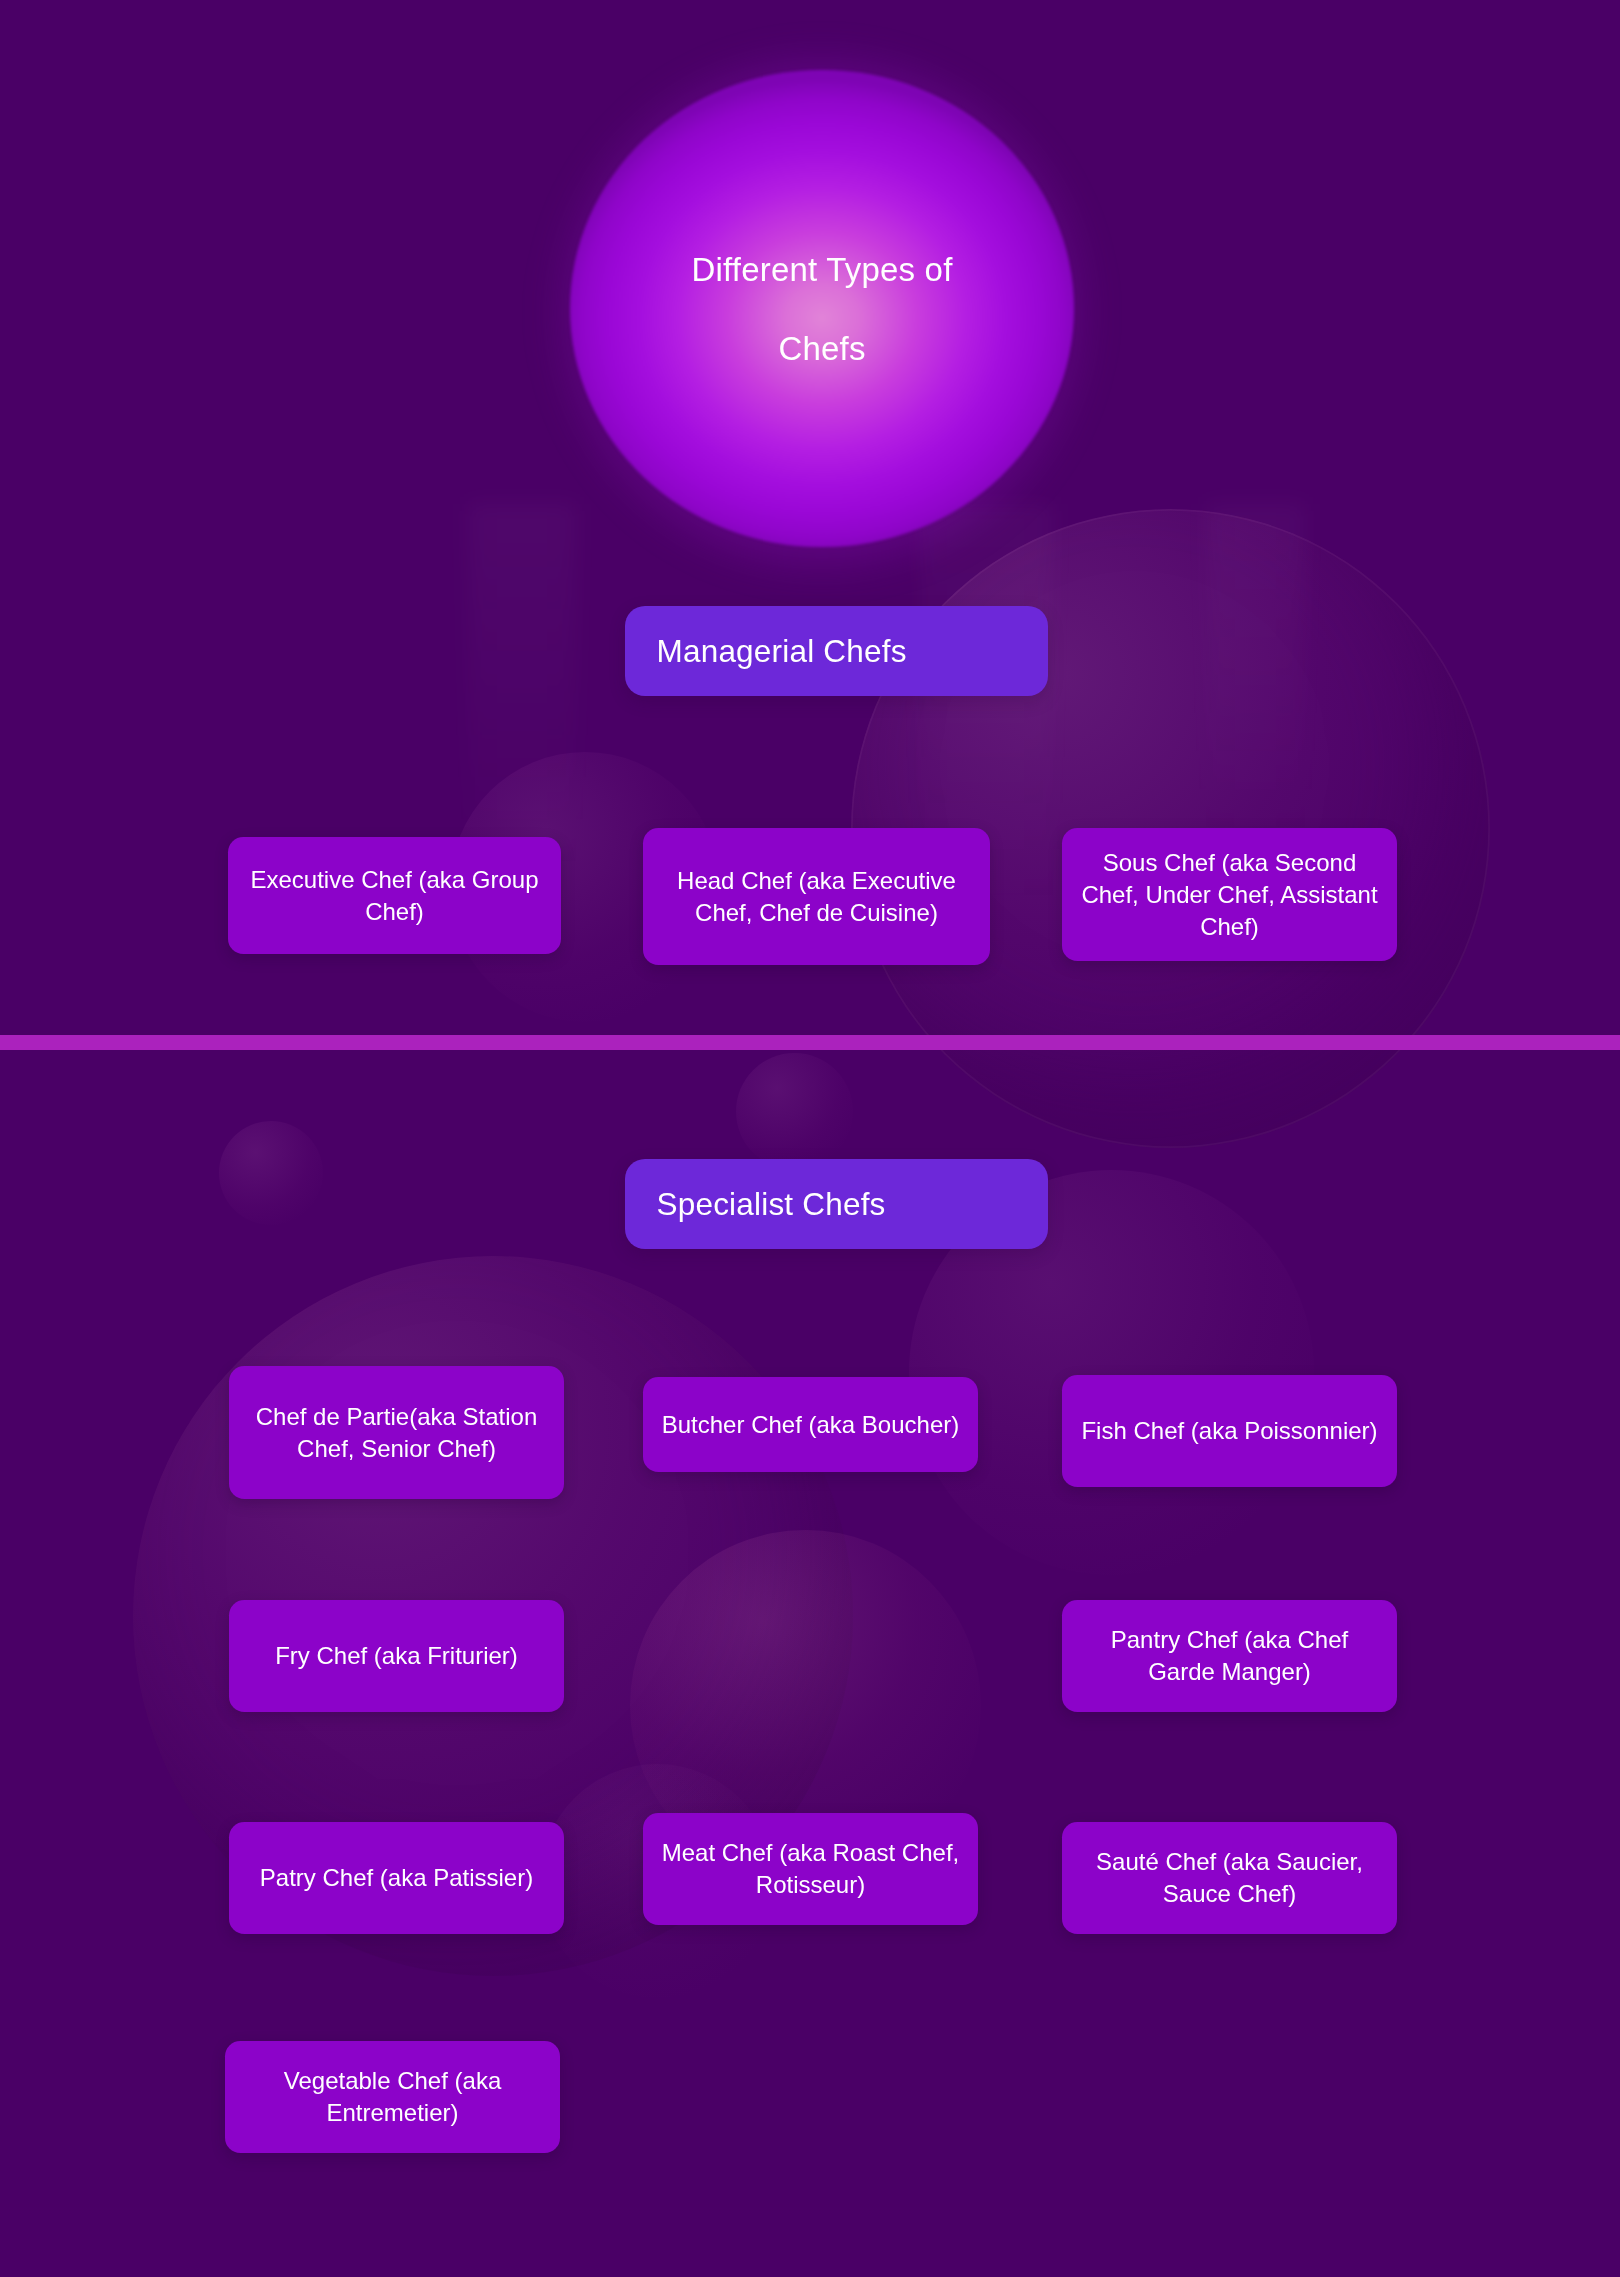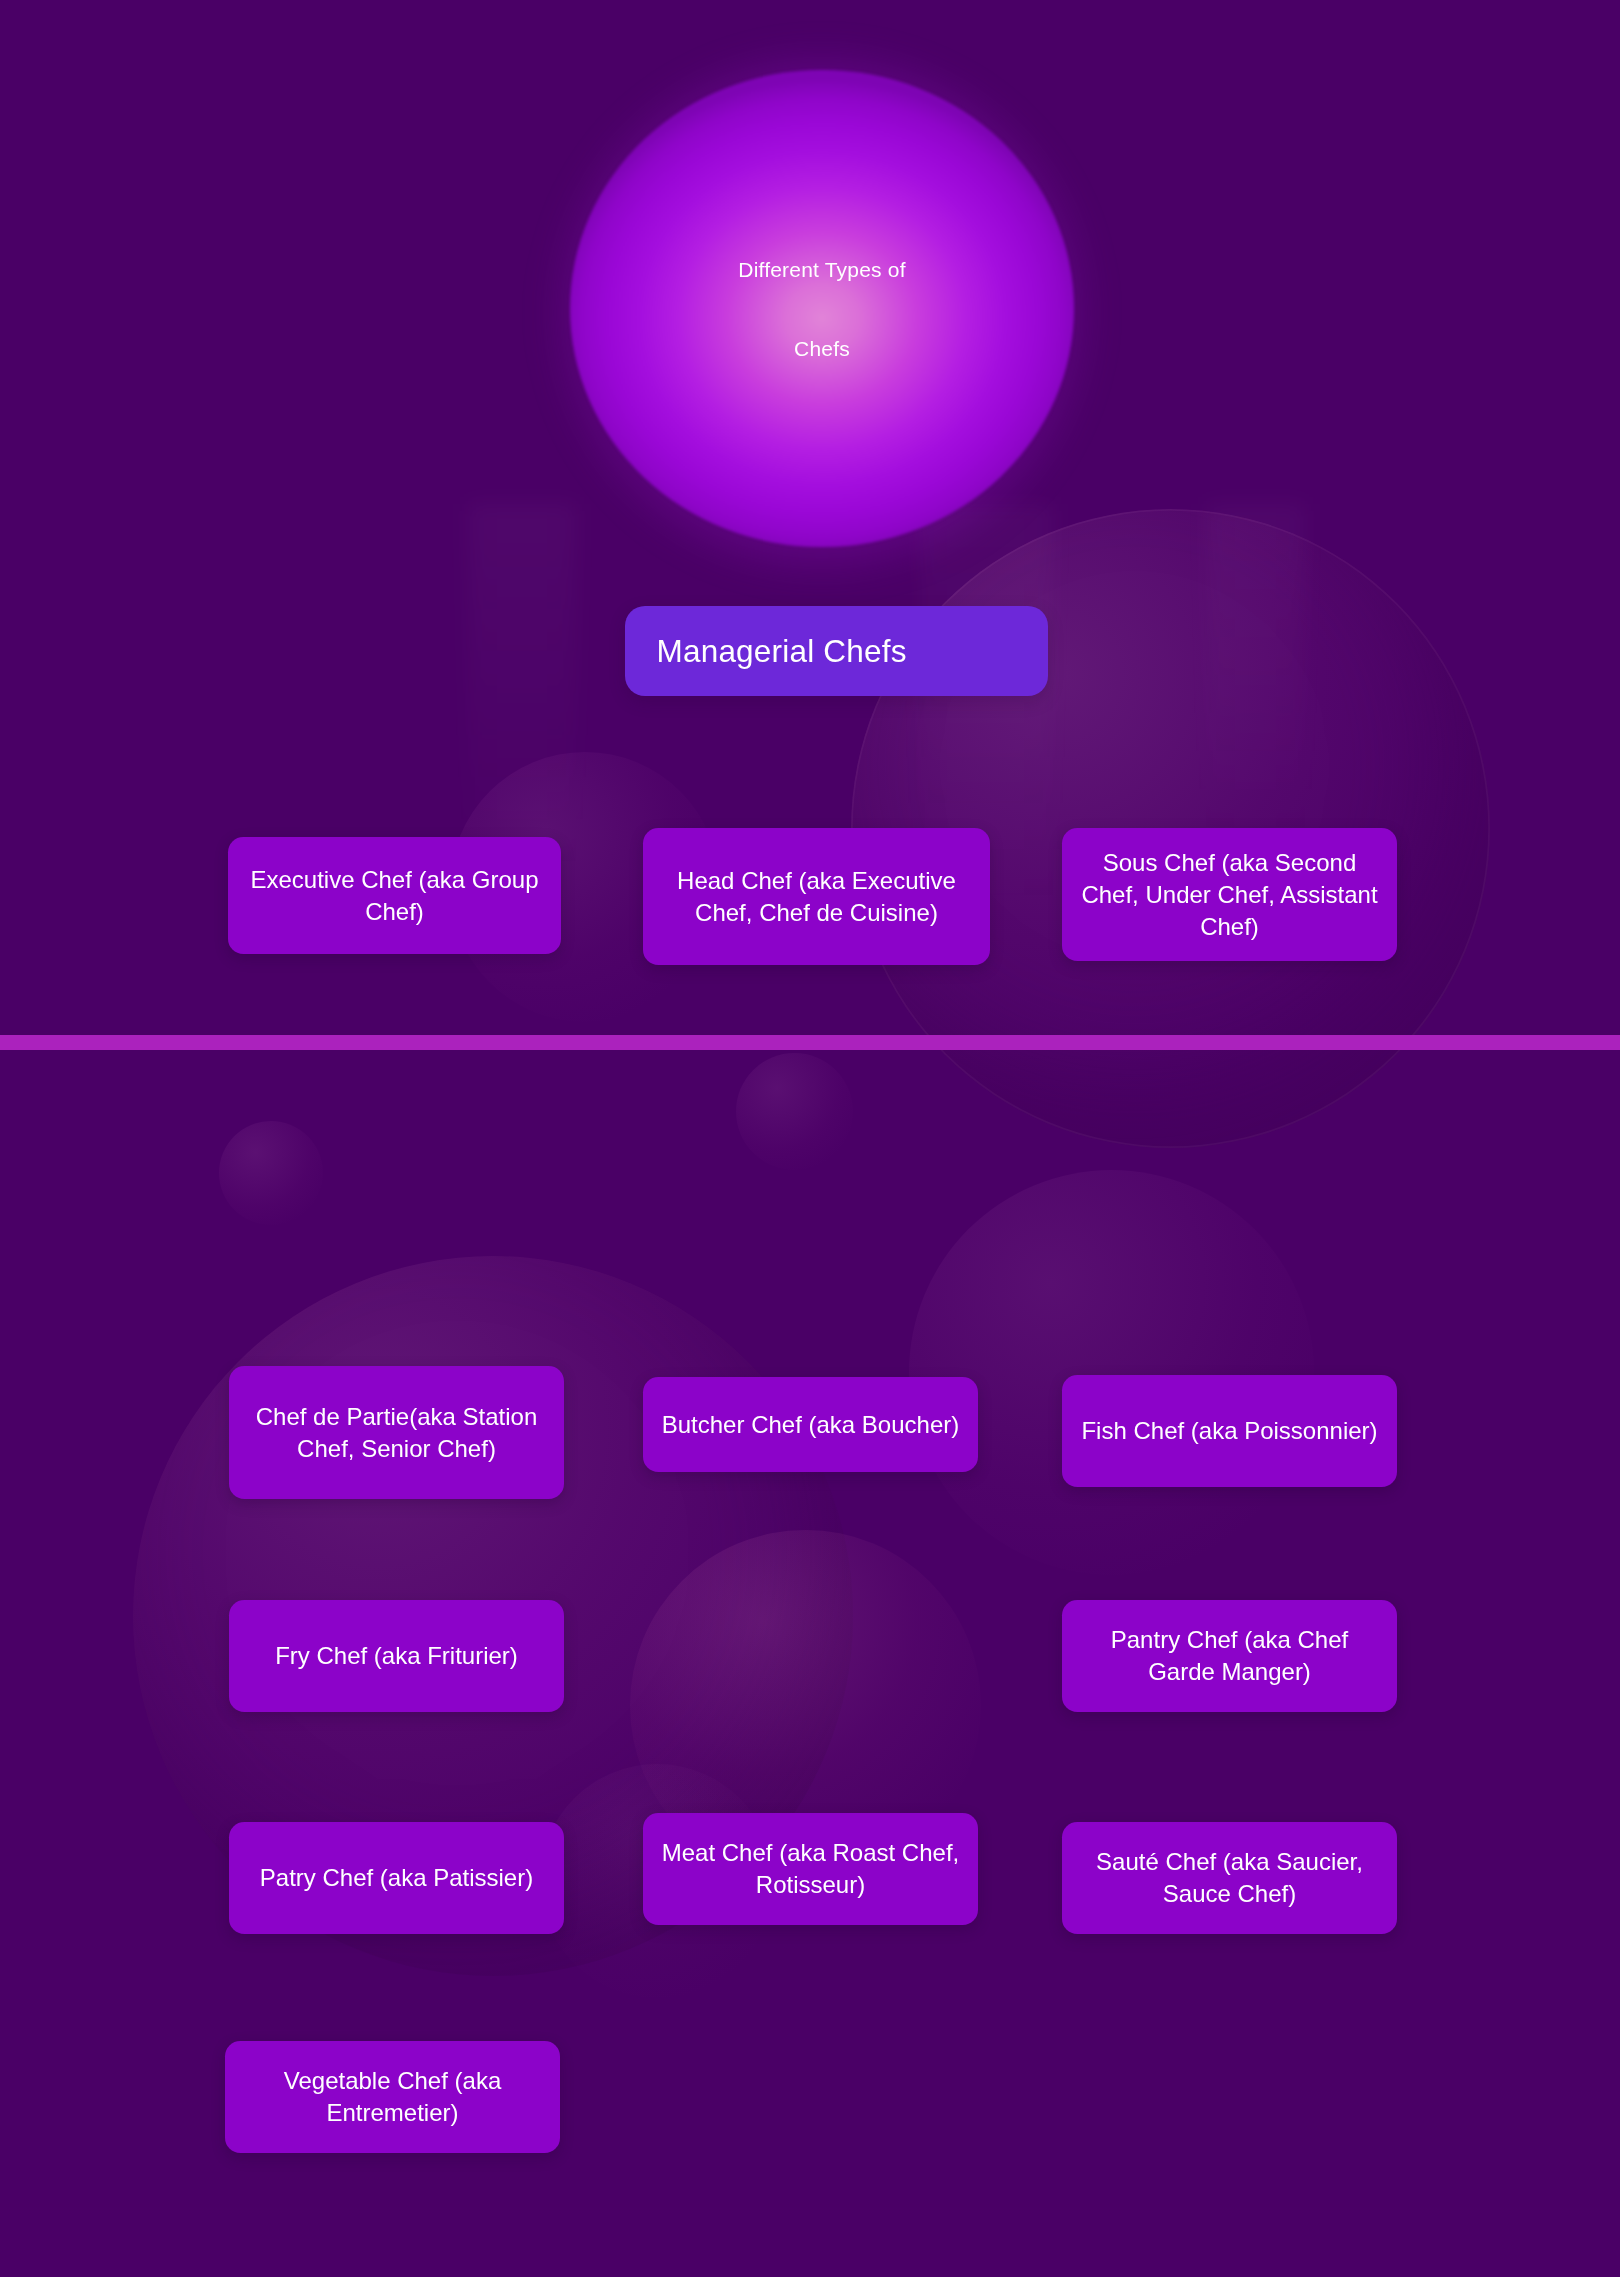--- a/index.html
+++ b/index.html
@@ -123,21 +123,21 @@
   }
   .title-text {
     position: absolute;
     left: 570px; top: 70px;
     width: 504px; height: 477px;
     display: flex;
     flex-direction: column;
     align-items: center;
     justify-content: center;
     color: #ffffff;
-    font-size: 21px;
+    font-size: 33px;
     line-height: 79px;
     text-align: center;
     letter-spacing: 0.2px;
     white-space: pre-line;
   }
 
   
   .section-pill {
     position: absolute;
     height: 90px;
@@ -214,20 +214,21 @@
   <div class="node" style="left:643px; top:828px; width:347px; height:137px;">
     <span class="node-text">Head Chef (aka Executive Chef, Chef de Cuisine)</span>
   </div>
 
   <div class="node" style="left:1062px; top:828px; width:335px; height:133px;">
     <span class="node-text">Sous Chef (aka Second Chef, Under Chef, Assistant Chef)</span>
   </div>
 
   <div class="divider"></div>
 
+  <div class="section-pill" id="pill-specialist">Specialist Chefs</div>
 
   <div class="node" style="left:229px; top:1366px; width:335px; height:133px;justify-content:flex-end;">
     <span class="node-text">Chef de Partie(aka Station Chef, Senior Chef)</span>
   </div>
 
   <div class="node" style="left:643px; top:1377px; width:335px; height:95px;">
     <span class="node-text">Butcher Chef (aka Boucher)</span>
   </div>
 
   <div class="node" style="left:1062px; top:1375px; width:335px; height:112px;">

